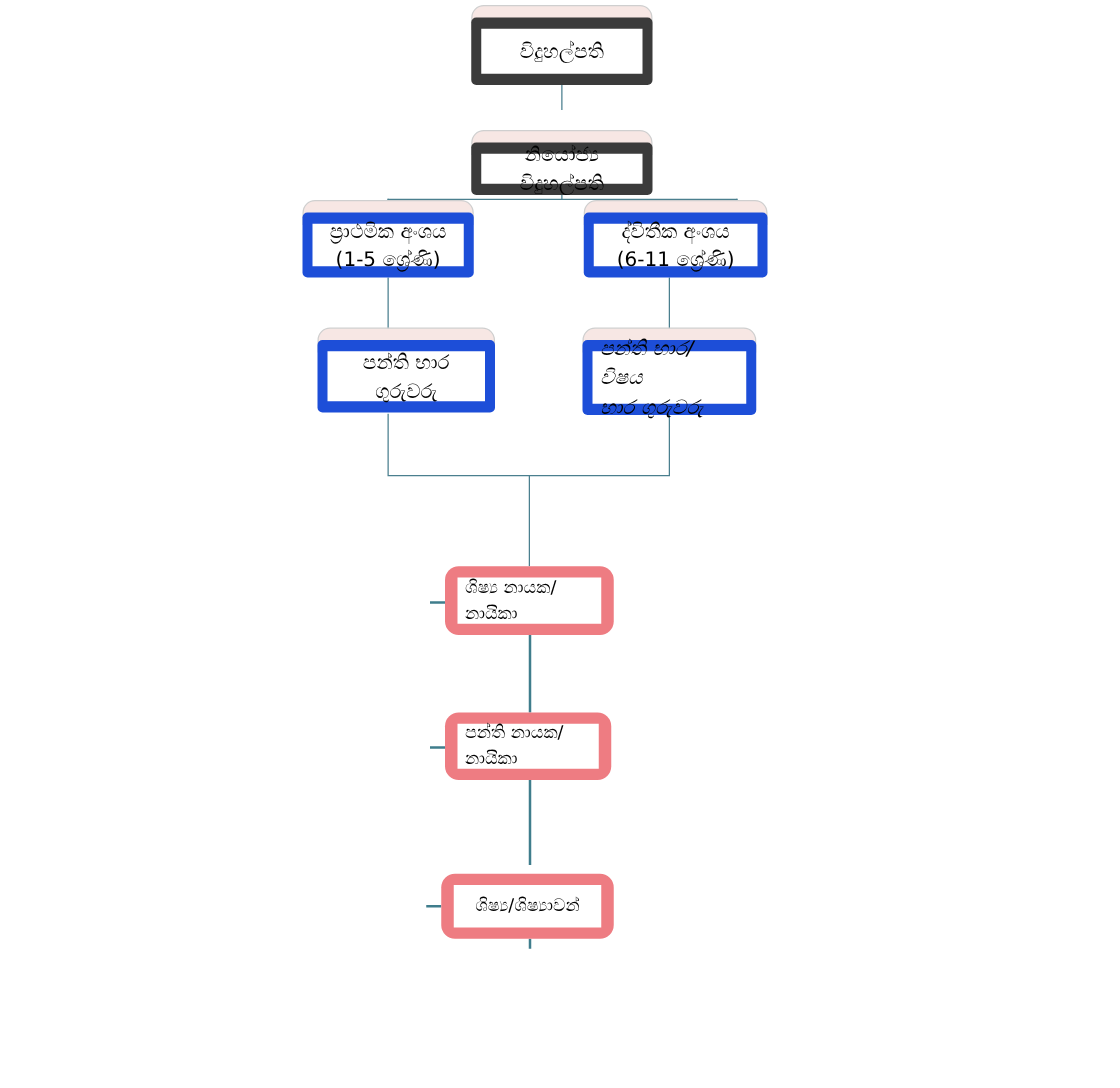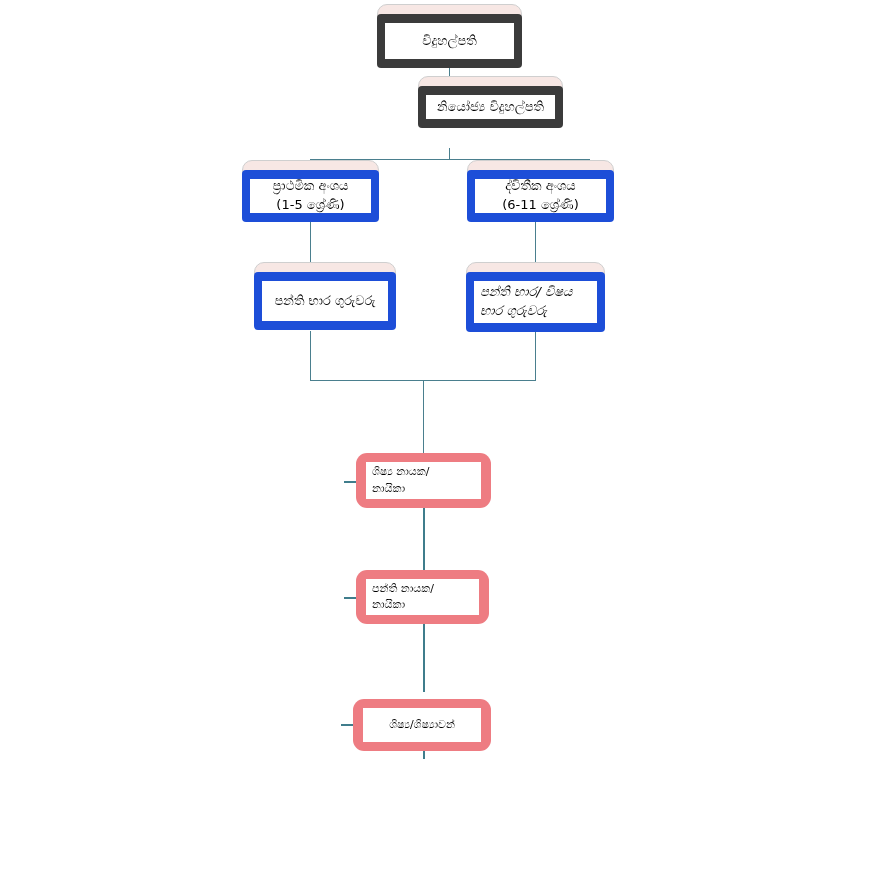--- a/index.html
+++ b/index.html
@@ -76,21 +76,21 @@
     justify-content: center;
     padding: 2px 6px;
   }
   .node-inner.align-left {
     justify-content: flex-start;
     text-align: left;
     font-style: italic;
   }
 
   .node-label {
-    font-size: 13px;
+    font-size: 16px;
     line-height: 1.45;
     color: #000000;
     text-align: center;
     white-space: pre-line;
     font-family: "DejaVu Sans", sans-serif;
   }
   .node-inner.align-left .node-label { text-align: left; }
 
   
   .node-coral {
@@ -104,21 +104,21 @@
     top: 9px;
     bottom: 9px;
     background: #FFFFFF;
     box-sizing: border-box;
     display: flex;
     align-items: center;
     padding: 2px 6px;
   }
   .node-coral .node-label {
     text-align: left;
-    font-size: 11px;
+    font-size: 14px;
     line-height: 1.5;
   }
   .node-coral.center .node-plate { justify-content: center; }
   .node-coral.center .node-label { text-align: center; }
 
   .stub {
     position: absolute;
     background: #3F7D8C;
   }
 </style>
@@ -154,21 +154,21 @@
 
   <div class="node node-dark" style="left:377px; top:4px; width:145px; height:64px;">
     <div class="node-cap"></div>
     <div class="node-body">
       <div class="node-inner">
         <span class="node-label">විදුහල්පති</span>
       </div>
     </div>
   </div>
 
-  <div class="node node-dark" style="left:377px; top:76px; width:145px; height:52px;margin-left:41px;">
+  <div class="node node-dark" style="left:377px; top:104px; width:145px; height:52px;">
     <div class="node-cap"></div>
     <div class="node-body">
       <div class="node-inner">
         <span class="node-label">නියෝජ්‍ය විදුහල්පති</span>
       </div>
     </div>
   </div>
 
   <div class="node node-blue" style="left:242px; top:160px; width:137px; height:62px;">
     <div class="node-cap"></div>

